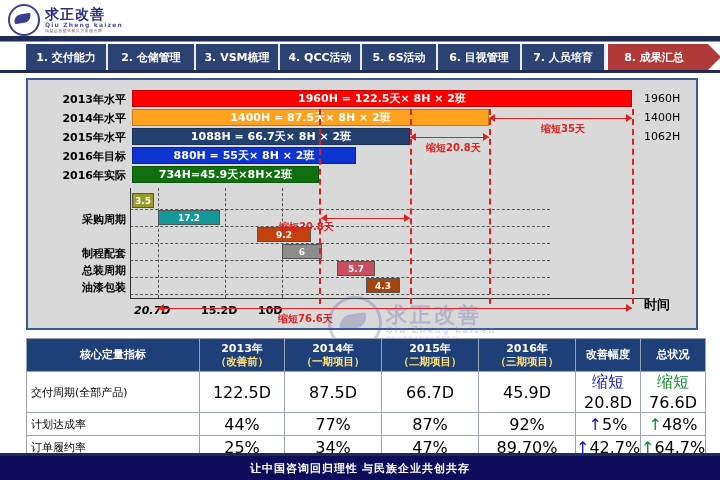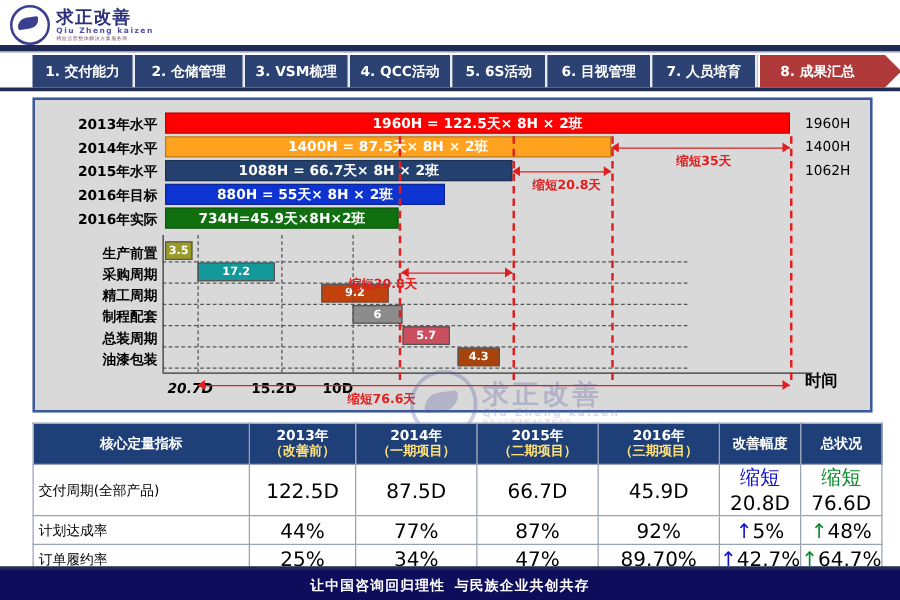--- a/index.html
+++ b/index.html
@@ -113,21 +113,21 @@
   .tbl tbody td{height:22px;font-size:16px;color:#000;background:#fff;}
   .tbl tbody td.first{text-align:left;padding-left:4px;font-size:11px;}
   .red{color:#e02020;}
   .blue{color:#1111cc;}
   .green{color:#0a8a2a;}
 
   
   .footer{
     position:absolute;left:0;bottom:0;width:720px;height:24px;background:#0d0d5c;
     color:#fff;font-size:11px;font-weight:bold;display:flex;align-items:center;justify-content:center;
-    font-family:Liberation Mono, monospace;letter-spacing:1px;
+    font-family:Liberation Sans, sans-serif;letter-spacing:1px;
   }
   .footer-rule{position:absolute;left:0;bottom:24px;width:720px;height:3px;background:#1f2a55;}
 </style>
 </head>
 <body>
 
 <div id="slide">
 
   <div class="logo-wrap">
     <div class="logo-mark"></div>
@@ -188,43 +188,41 @@
         <div class="row-label" style="left: 0px; top: 69px; width: 98px;">2016年目标</div>
         <div class="hbar" style="left: 104px; top: 67px; width: 224px; background: rgb(13, 51, 209); color: rgb(255, 255, 255);">
           <span>880H = 55天×   8H ×  2班</span>
         </div>
         <div class="row-label" style="left: 0px; top: 88px; width: 98px;">2016年实际</div>
         <div class="hbar" style="left: 104px; top: 86px; width: 187px; background: rgb(16, 112, 16); color: rgb(255, 255, 255);">
           <span>734H=45.9天×8H×2班</span>
         </div>
         <div class="axis-y" style="left: 102px; top: 108px; height: 110px;"></div>
         <div class="axis-x" style="left: 102px; top: 218px; width: 520px;"></div>
-        <div class="row-label" style="left: 0px; top: 115px; width: 98px;">生产前置</div>
         <div class="wrow-line" style="left: 102px; top: 129px; width: 420px;"></div>
         <div class="wbar" style="left: 104px; top: 113px; width: 22px; background: rgb(154, 154, 40);">
           <span>3.5</span>
         </div>
         <div class="row-label" style="left: 0px; top: 132px; width: 98px;">采购周期</div>
         <div class="wrow-line" style="left: 102px; top: 146px; width: 420px;"></div>
         <div class="wbar" style="left: 130px; top: 130px; width: 62px; background: rgb(20, 153, 155);">
           <span>17.2</span>
         </div>
-        <div class="row-label" style="left: 0px; top: 149px; width: 98px;">精工周期</div>
         <div class="wrow-line" style="left: 102px; top: 163px; width: 420px;"></div>
         <div class="wbar" style="left: 197px; top: 147px; width: 54px; background: #c2410c; margin-left: 32px;">
           <span>9.2</span>
         </div>
         <div class="row-label" style="left: 0px; top: 166px; width: 98px;">制程配套</div>
         <div class="wrow-line" style="left: 102px; top: 180px; width: 420px;"></div>
         <div class="wbar" style="left: 254px; top: 164px; width: 40px; background: rgb(140, 140, 140);">
           <span>6</span>
         </div>
         <div class="row-label" style="left: 0px; top: 183px; width: 98px;">总装周期</div>
         <div class="wrow-line" style="left: 102px; top: 197px; width: 420px;"></div>
-        <div class="wbar" style="left: 294px; top: 181px; width: 38px; background: rgb(201, 79, 95);">
+        <div class="wbar" style="left: 309px; top: 181px; width: 38px; background: rgb(201, 79, 95);">
           <span>5.7</span>
         </div>
         <div class="row-label" style="left: 0px; top: 200px; width: 98px;">油漆包装</div>
         <div class="wrow-line" style="left: 102px; top: 214px; width: 420px;"></div>
         <div class="wbar" style="left: 338px; top: 198px; width: 34px; background: rgb(168, 67, 11);">
           <span>4.3</span>
         </div>
         <div class="vdash" style="left: 130px; top: 108px; height: 110px;"></div>
         <div class="tickLbl" style="left: 106px; top: 224px; font-style: italic;">20.7D</div>
         <div class="vdash" style="left: 197px; top: 108px; height: 110px;"></div>

